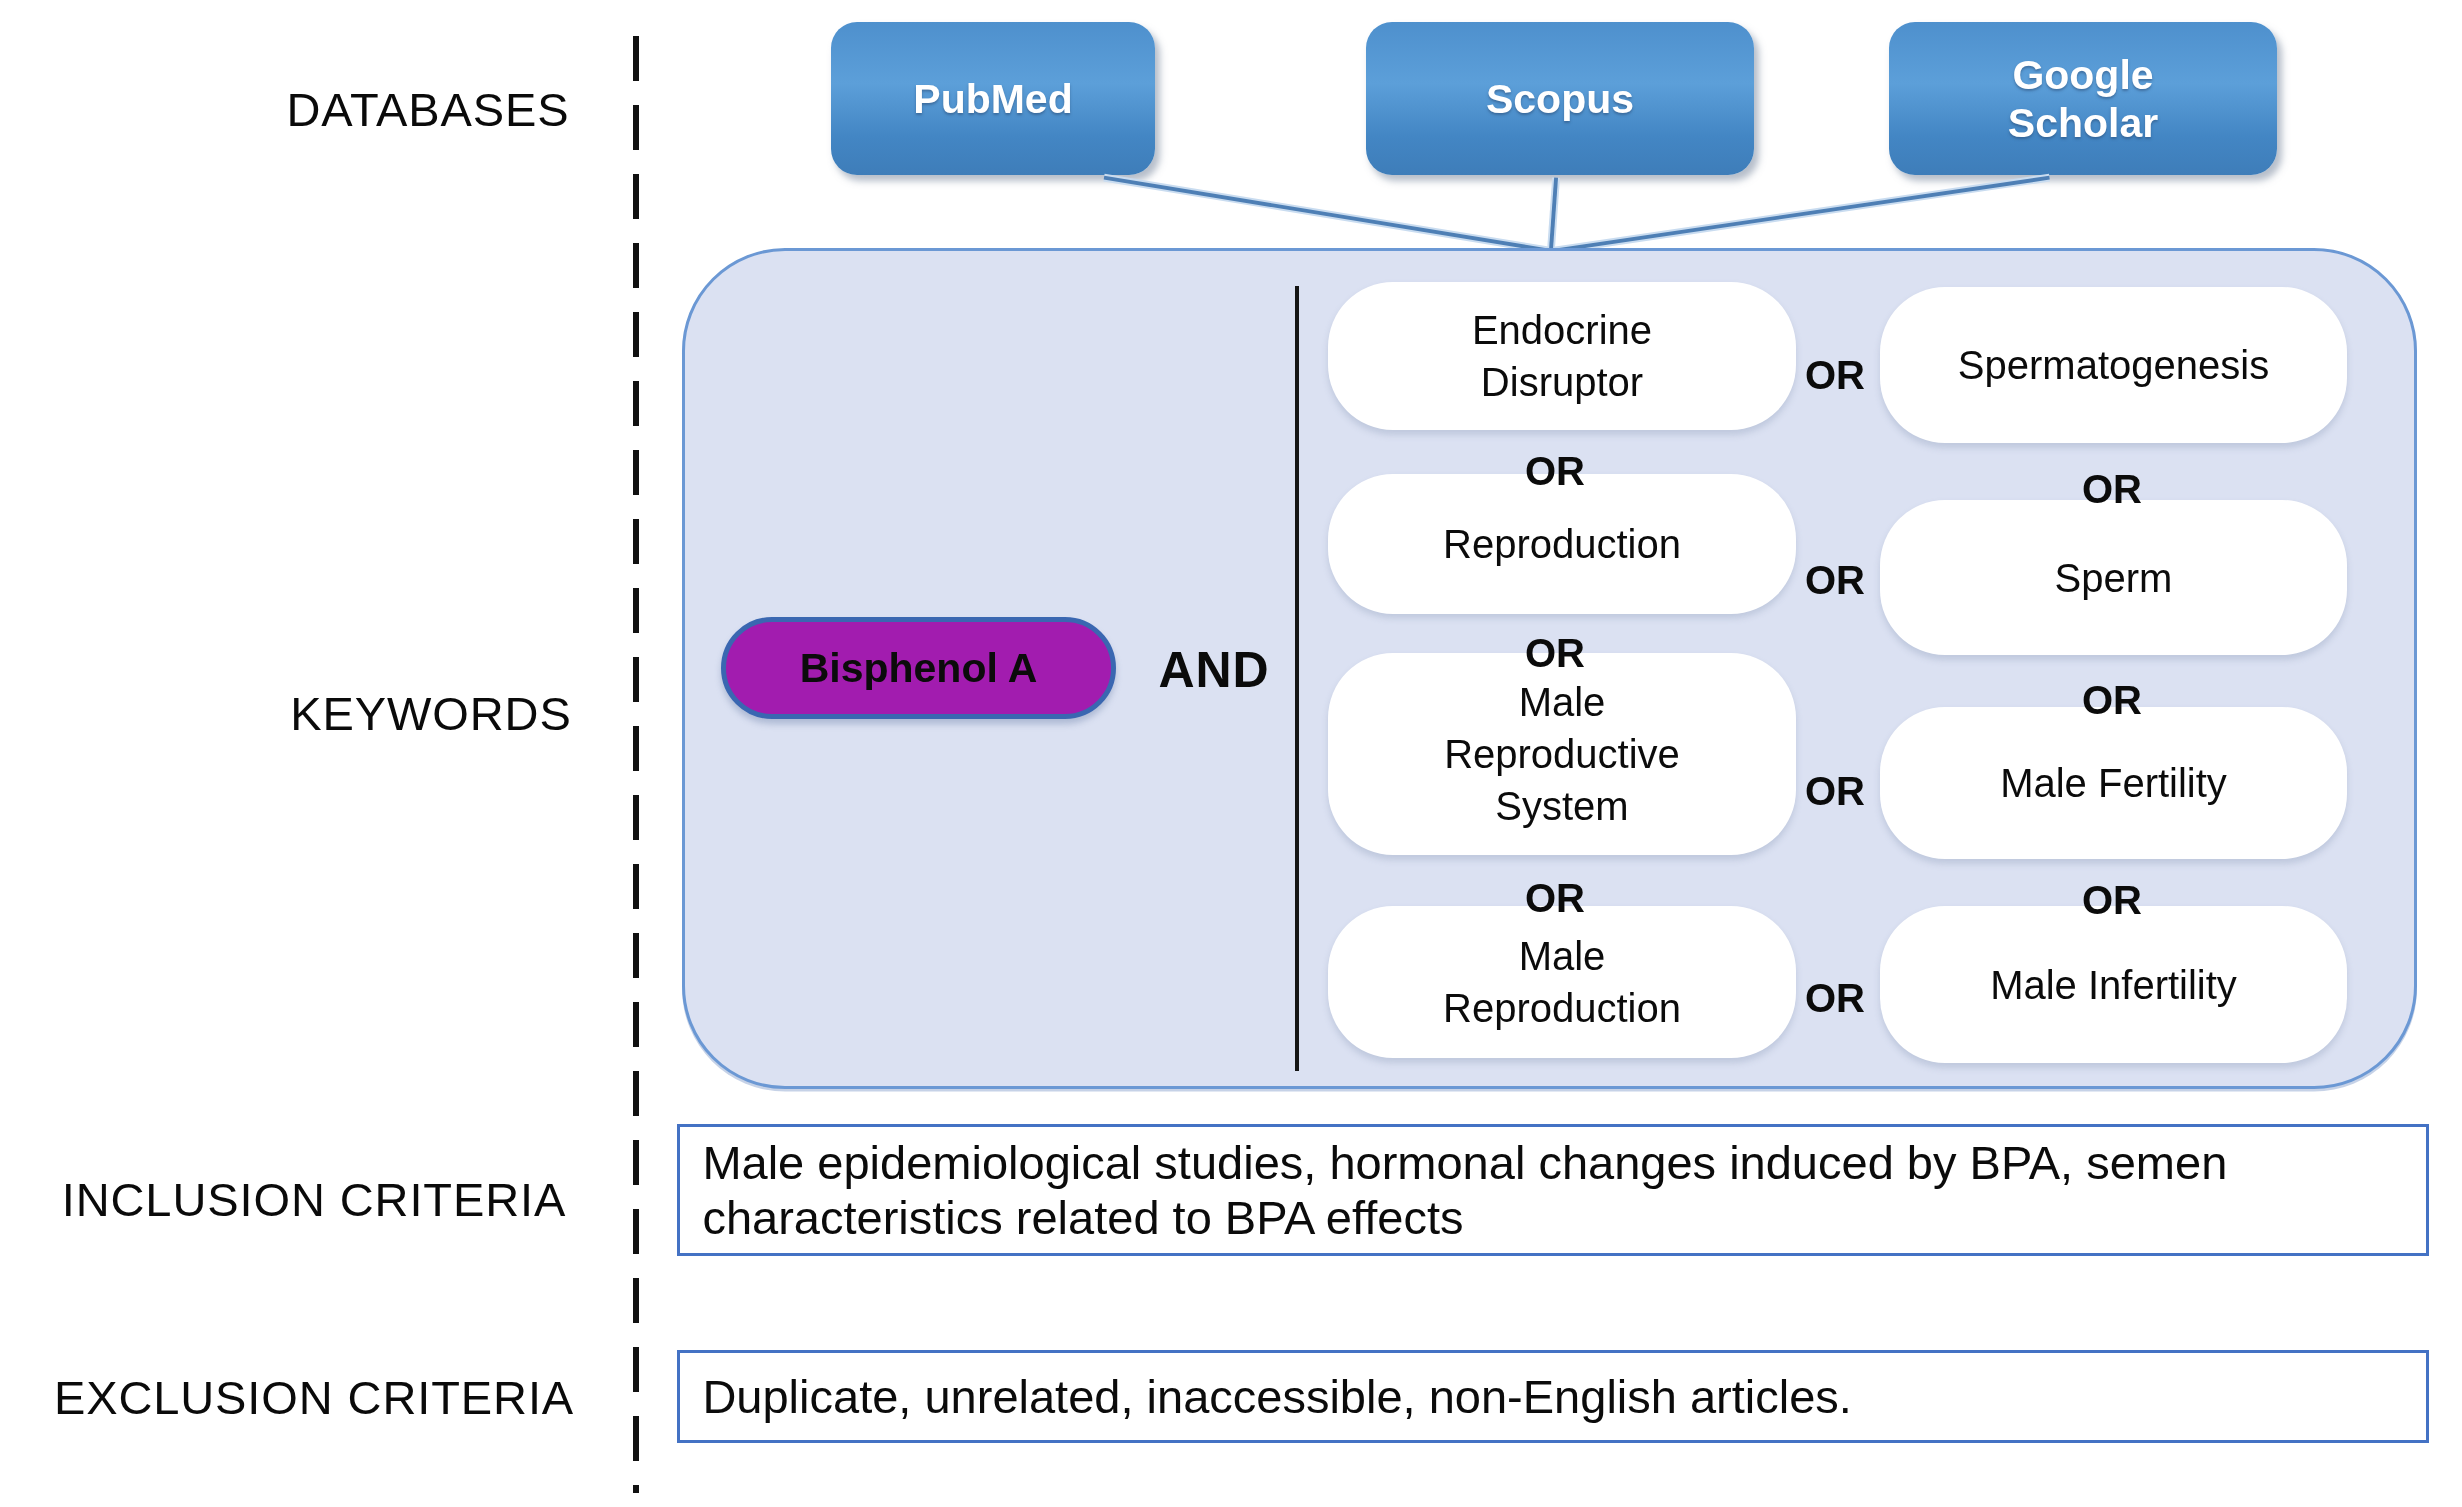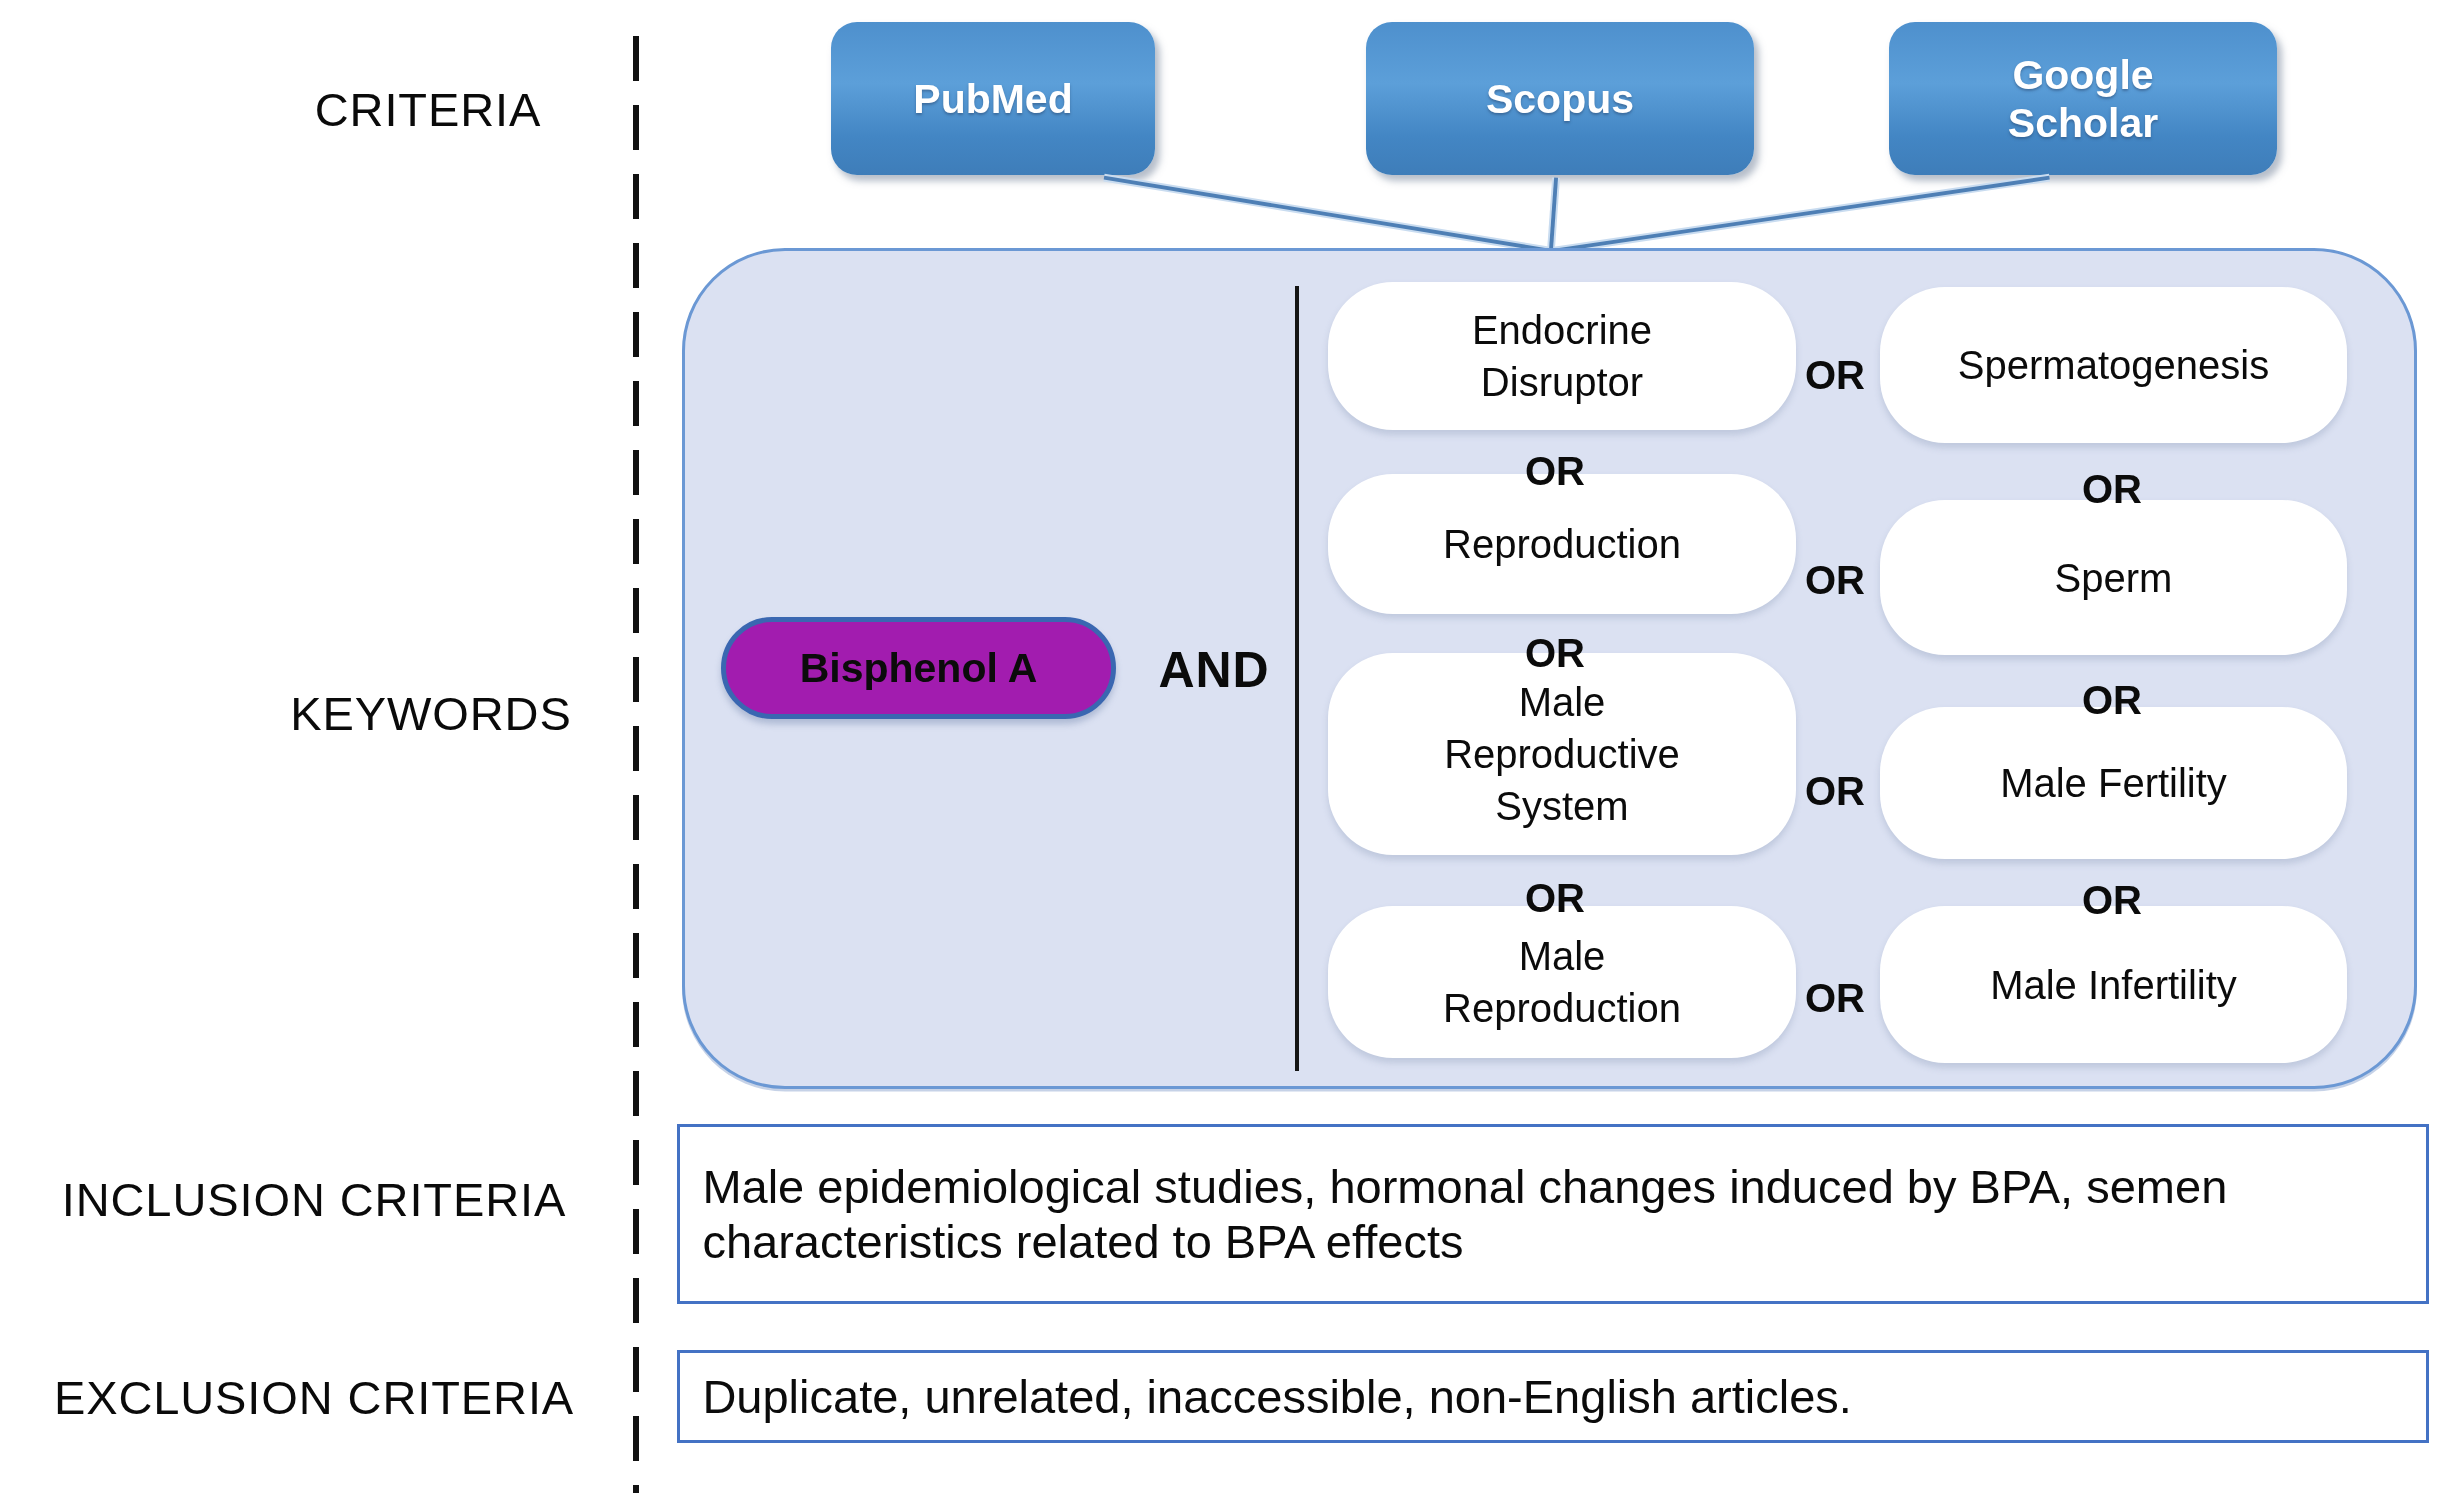--- a/index.html
+++ b/index.html
@@ -91,35 +91,35 @@
   }
   .criteria-box{
     position:absolute;
     left:677px;width:1752px;
     background:#ffffff;
     border:3.4px solid #4472c4;
     box-sizing:border-box;
     font-size:47px;color:#0b0b0b;
     display:flex;flex-direction:column;justify-content:center;
   }
-  #inclusion-box{top:1124px;height:180px;}
+  #inclusion-box{top:1124px;height:132px;}
   #exclusion-box{top:1350px;height:93px;}
   .criteria-text{
     padding-left:22.4px;padding-right:17px;
     line-height:55px;
   }
 </style>
 </head>
 <body>
 
 <div id="canvas">
 
   <div class="dashed-line"></div>
 
-  <div class="row-label" style="left:428px;top:109px;">CRITERIA</div>
+  <div class="row-label" style="left:428px;top:109px;">DATABASES</div>
   <div class="row-label" style="left:431px;top:713px;">KEYWORDS</div>
   <div class="row-label" style="left:314px;top:1199px;">INCLUSION CRITERIA</div>
   <div class="row-label" style="left:314px;top:1397px;">EXCLUSION CRITERIA</div>
 
   <div class="db-box" id="db-pubmed">
     <span class="db-text">PubMed</span>
   </div>
   <div class="db-box" id="db-scopus">
     <span class="db-text">Scopus</span>
   </div>

